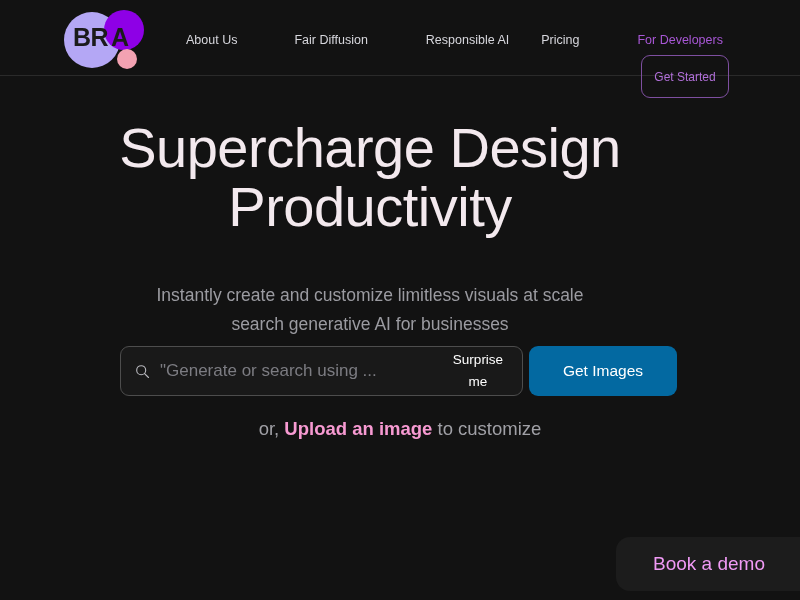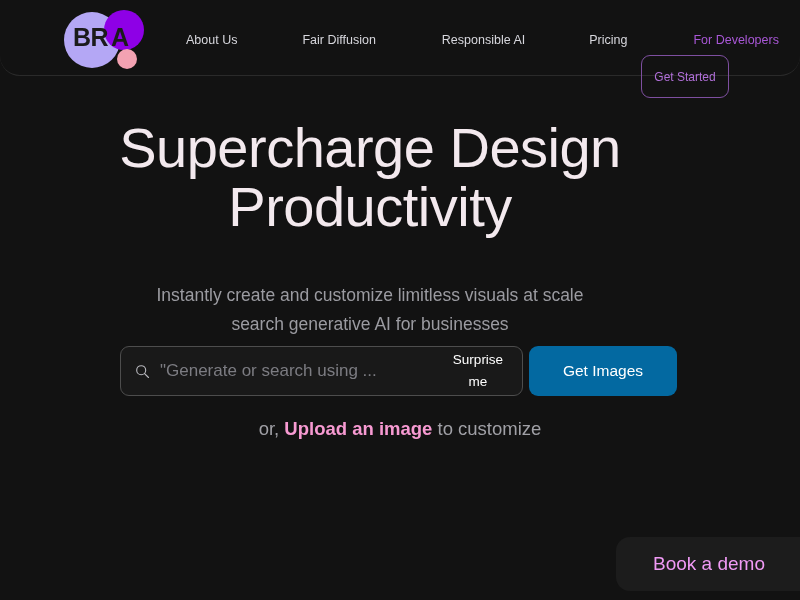--- a/index.html
+++ b/index.html
@@ -18,21 +18,20 @@
 
   
   .header {
     position: absolute;
     top: 0; left: 0;
     width: 800px;
     height: 76px;
     border-bottom: 1px solid #2a2a2a;
     display: flex;
     align-items: center;
-    border-radius: 20px;
   }
 
   .logo {
     position: absolute;
     left: 64px;
     top: 8px;
     width: 92px;
     height: 62px;
   }
 
@@ -76,32 +75,32 @@
     z-index: 3;
     line-height: 1;
   }
 
   .nav {
     position: absolute;
     left: 186px;
     top: 33px;
     display: flex;
     align-items: center;
-    gap: 8px;
+    gap: 0;
   }
   .nav-item {
     color: #d7d7dd;
     font-size: 12.5px;
     text-decoration: none;
     white-space: nowrap;
     cursor: pointer;
   }
   .nav-item.nav-gap-1 { margin-right: 57px; }
   .nav-item.nav-gap-2 { margin-right: 58px; }
-  .nav-item.nav-gap-3 { margin-right: 56px; }
+  .nav-item.nav-gap-3 { margin-right: 32px; }
   .nav-item.nav-gap-4 { margin-right: 58px; }
   .nav-item.accent { color: #a857d6; }
 
   .cta-outline {
     position: absolute;
     left: 641px;
     top: 19px;
     width: 88px;
     height: 43px;
     border: 1px solid #7e4fa0;

